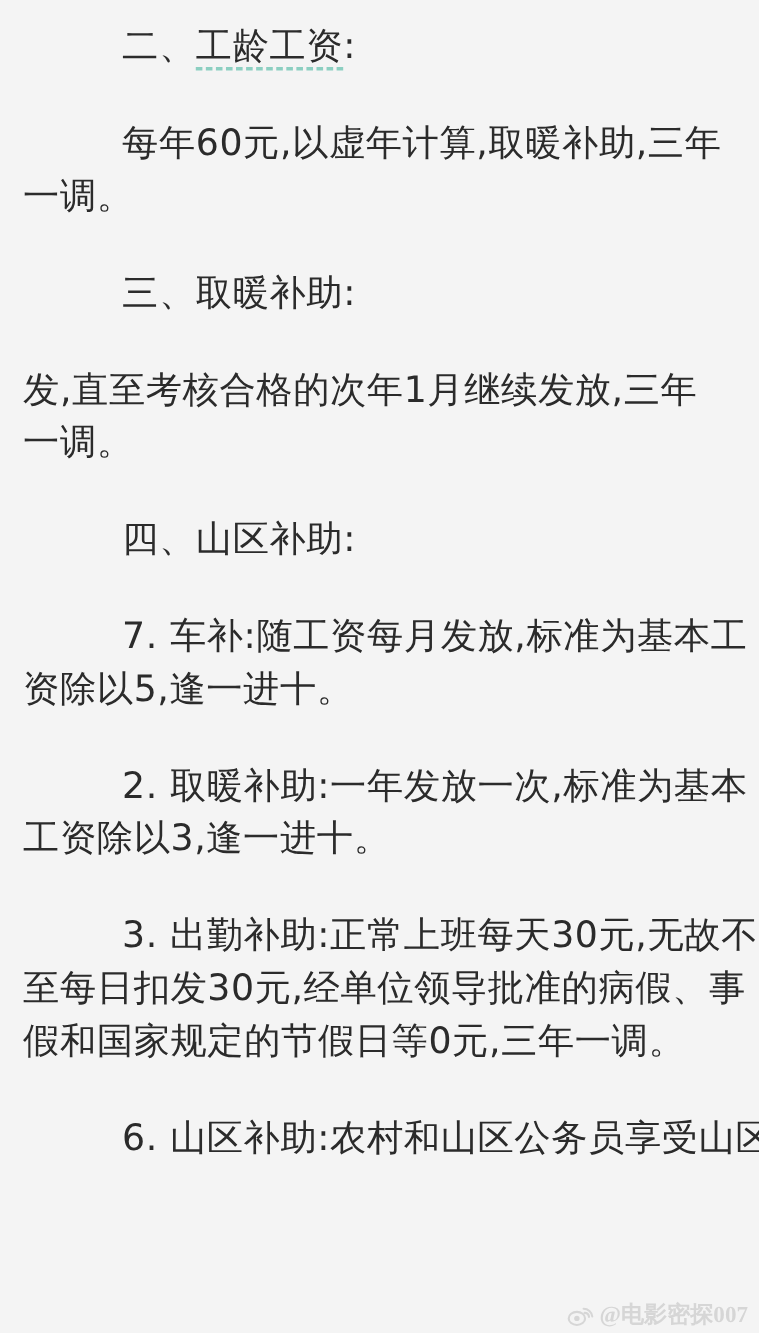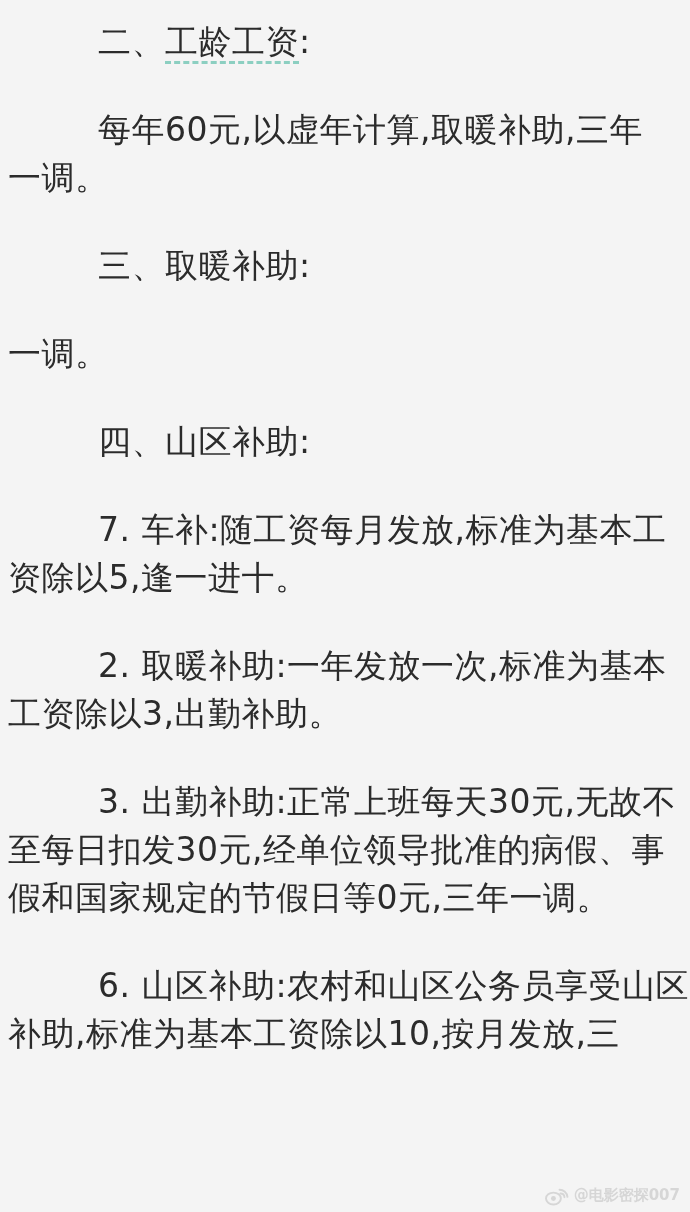--- a/index.html
+++ b/index.html
@@ -13,44 +13,45 @@
   html,body{width:690px;height:1212px;}
   body{
     position:relative;
     background:var(--bg);
     color:var(--ink);
     font-family:"DejaVu Sans","Liberation Sans",sans-serif;
     font-size:33px;
     overflow:hidden;
     padding:18px 8px 0 8px;
   }
-  .block{margin-bottom:40px;}
+  .block{margin-bottom:40px;margin-left:13px;}
   .line{
     height:48px;
     line-height:48px;
     white-space:nowrap;
     letter-spacing:0.5px;
   }
   .indent{text-indent:90px;}
   .heading .u-dashed{
     text-decoration:underline dashed var(--underline) 3px;
     text-underline-offset:8px;
   }
   .watermark{
     position:absolute;
     right:10px;
     bottom:6px;
     display:flex;
     align-items:center;
     gap:5px;
     color:var(--wm);
-    font-size:15px;
+    font-size:21px;
     font-weight:bold;
     letter-spacing:0;
     line-height:1;
+    font-family:Liberation Serif, serif;
   }
   .wm-icon{display:inline-flex;}
   .wm-icon svg{display:block;}
 </style>
 </head>
 <body>
 
 <section class="block">
   <div class="line heading indent"><span>二、</span><span class="u-dashed">工龄工资</span><span>:</span></div>
 </section>
@@ -58,46 +59,46 @@
 <section class="block">
   <div class="line indent">每年60元,以虚年计算,取暖补助,三年</div>
   <div class="line">一调。</div>
 </section>
 
 <section class="block">
   <div class="line heading indent"><span>三、</span><span>取暖补助</span><span>:</span></div>
 </section>
 
 <section class="block">
+  <div class="line">发,直至考核合格的次年1月继续发放,三年</div>
   <div class="line">一调。</div>
 </section>
 
 <section class="block">
   <div class="line heading indent"><span>四、</span><span>山区补助</span><span>:</span></div>
 </section>
 
 <section class="block">
   <div class="line indent">7. 车补:随工资每月发放,标准为基本工</div>
   <div class="line">资除以5,逢一进十。</div>
 </section>
 
 <section class="block">
   <div class="line indent">2. 取暖补助:一年发放一次,标准为基本</div>
-  <div class="line">工资除以3,出勤补助。</div>
+  <div class="line">工资除以3,逢一进十。</div>
 </section>
 
 <section class="block">
   <div class="line indent">3. 出勤补助:正常上班每天30元,无故不</div>
   <div class="line">至每日扣发30元,经单位领导批准的病假、事</div>
   <div class="line">假和国家规定的节假日等0元,三年一调。</div>
 </section>
 
 <section class="block">
   <div class="line indent">6. 山区补助:农村和山区公务员享受山区</div>
-  <div class="line">补助,标准为基本工资除以10,按月发放,三</div>
 </section>
 
 <div class="watermark">
   <span class="wm-icon">
     <svg viewBox="0 0 28 24" width="25" height="21" fill="none" stroke="currentColor" stroke-width="2.2">
       <ellipse cx="10.5" cy="15.5" rx="8.5" ry="6.8"></ellipse>
       <circle cx="10.5" cy="15.5" r="2.8" fill="currentColor" stroke="none"></circle>
       <path d="M17.5 5.5 a9 9 0 0 1 9 8" stroke-linecap="round"></path>
       <path d="M18.5 9.8 a4.6 4.6 0 0 1 4.6 4.1" stroke-linecap="round"></path>
     </svg>

